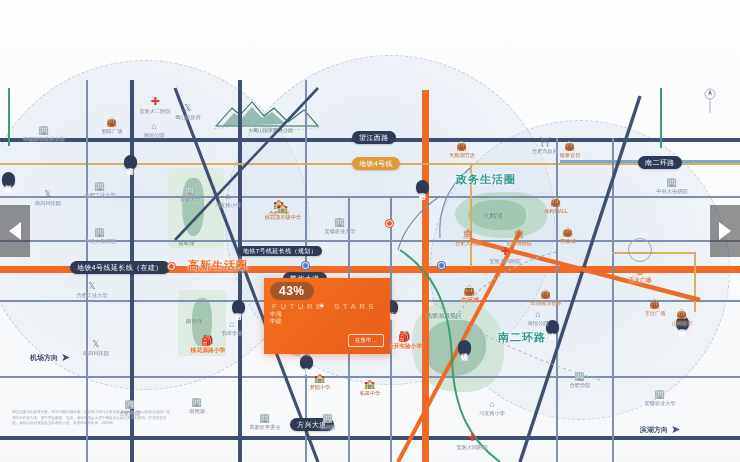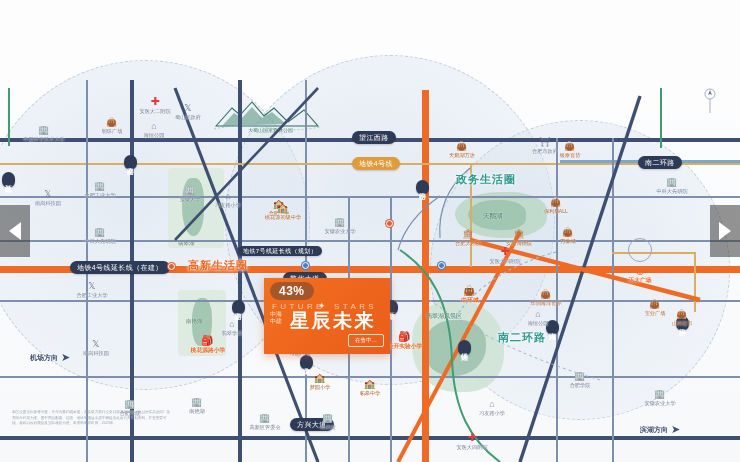--- a/index.html
+++ b/index.html
@@ -452,21 +452,20 @@
       <span class="cap">合肥工业大学</span>
     </div>
 
     <div id="project-block" style="left:264px;top:278px;width:126px;height:76px;"></div>
     <div id="project-pct" style="left:270px;top:282px;">43%</div>
     <div id="project-en" style="left:272px;top:302px;">FUTURE</div>
     <div id="project-star" style="left:318px;top:301px;">✦</div>
     <div id="project-en" style="left:334px;top:302px;">STARS</div>
     <div id="project-sub" style="left:270px;top:311px;">中海
 中建</div>
-    <div id="project-cn" style="left:290px;top:308px;">星辰未来</div>
     <div id="project-cta" style="left:348px;top:334px;">在售中…</div>
 
     <div class="dir" style="left:30px;top:352px;">
       <span>机场方向</span>
       <span class="tri">➤</span>
     </div>
     <div class="dir" style="left:640px;top:424px;">
       <span>滨湖方向</span>
       <span class="tri">➤</span>
     </div>

